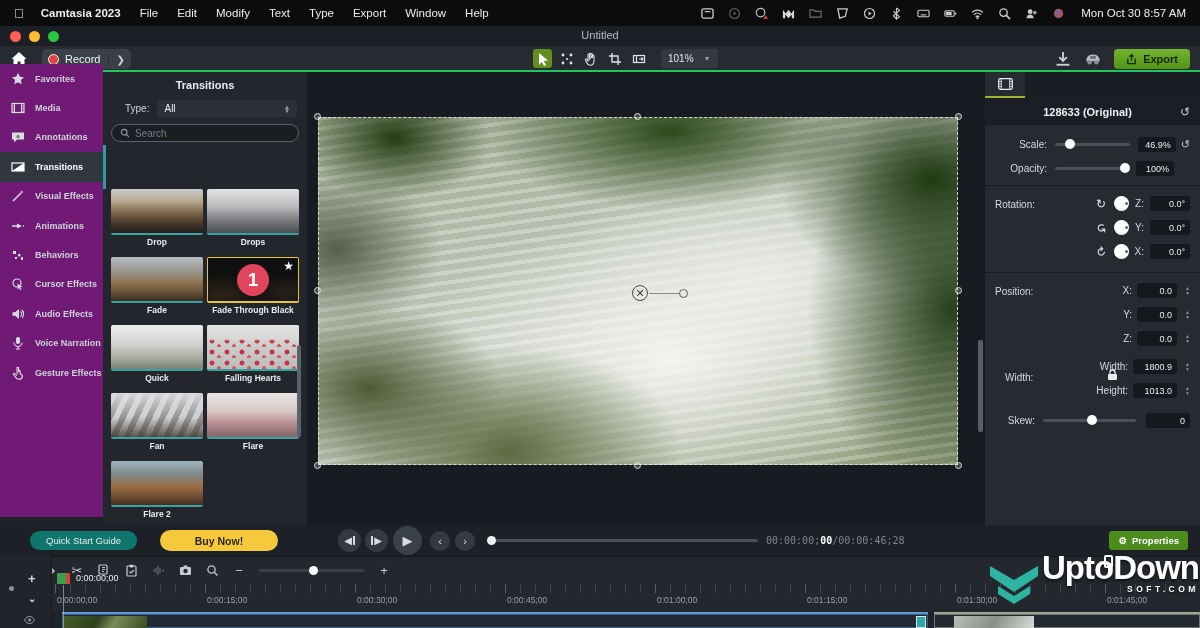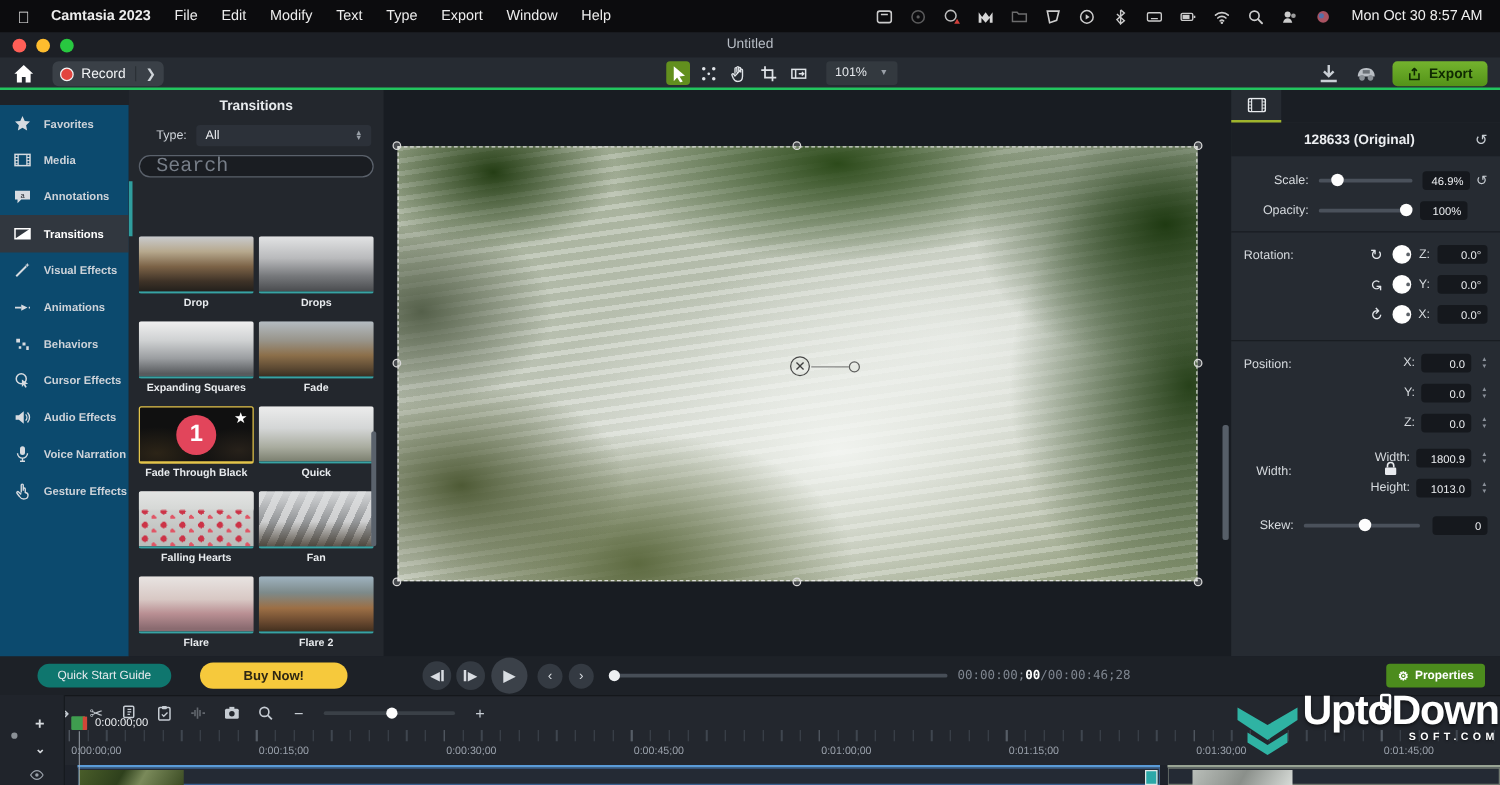--- a/index.html
+++ b/index.html
@@ -40,40 +40,40 @@
   .zoom-select{margin-left:8px;height:19px;background:#33393f;border-radius:3px;display:flex;
                align-items:center;gap:10px;padding:0 7px;font-size:10px;color:#e3e6ea}
   .zoom-select .dd{font-size:7px;color:#9aa0a8}
   .export-cluster{position:absolute;right:10px;top:3px;display:flex;align-items:center;gap:12px}
   .tb-ico{width:18px;height:18px;display:flex;align-items:center;justify-content:center;color:#c9ced4}
   .export-btn{height:20px;background:linear-gradient(#74b32e,#539318);border-radius:4px;display:flex;
               align-items:center;gap:6px;padding:0 12px;font-size:11px;font-weight:700;color:#102a02}
   .export-btn svg{width:11px;height:11px}
 
   
-  .sidebar{position:absolute;left:0;top:84px;width:103px;height:453px;background:#0c4a6e}
+  .sidebar{position:absolute;left:0;top:64px;width:103px;height:453px;background:#701a75}
   .sb-item{height:29.4px;display:flex;align-items:center;gap:9px;padding-left:10px;cursor:default}
   .sb-item.sel{background:#31373f}
   .sb-ico{width:16px;height:16px;display:flex;align-items:center;justify-content:center;color:#d7dbe0;flex:0 0 16px}
   .sb-ico svg{width:14px;height:14px}
   .sb-lbl{font-size:9px;font-weight:700;color:#ced3d9;white-space:nowrap}
   .sb-item.sel .sb-lbl{color:#fff}
 
   
   .t-panel{position:absolute;left:103px;top:72px;width:204px;height:453px;background:#23272d;overflow:hidden}
   .tp-title{text-align:center;font-size:11px;font-weight:700;color:#e8ebee;margin-top:7px}
   .type-row{display:flex;align-items:center;gap:8px;margin:9px 10px 0 22px;font-size:10px;color:#cfd4da}
   .type-dd{flex:1;height:17px;background:#2c3139;border-radius:3px;display:flex;align-items:center;
            justify-content:space-between;padding:0 7px;font-size:10px;color:#eceef1}
   .type-dd .ud{display:flex;flex-direction:column;font-size:6px;line-height:4px;color:#9aa0a8}
   .search-box{margin:7px 8px 0 8px;height:18px;border:1px solid #5a616b;border-radius:9px;background:#1a1d22;
               display:flex;align-items:center;gap:5px;padding:0 8px}
   .search-box svg{width:10px;height:10px;color:#9aa0a8}
-  .search-input{flex:1;background:transparent;border:none;outline:none;color:#e8eaee;font-size:16px;
-                font-family:Liberation Mono, monospace;caret-color:#6ea8ff}
+  .search-input{flex:1;background:transparent;border:none;outline:none;color:#e8eaee;font-size:10px;
+                font-family:Liberation Sans, sans-serif;caret-color:#6ea8ff}
   .search-input::placeholder{color:#777e88}
   .tr-grid{position:absolute;left:8px;top:117px;width:188px;display:grid;
            grid-template-columns:92px 92px;column-gap:4px;row-gap:10px}
   .tr-item{width:92px}
   .tr-thumb{position:relative;width:92px;height:46px;border-radius:2px;border-bottom:2px solid #37a3a3;
             background:#888;overflow:hidden}
   .tr-name{margin-top:2px;text-align:center;font-size:8.5px;font-weight:700;color:#e8ebee;white-space:nowrap;
            overflow:hidden;text-overflow:ellipsis}
   .tr-sel{border:1.5px solid #e3c44a;border-bottom:2px solid #e3c44a}
   .tr-badge{position:absolute;left:50%;top:50%;transform:translate(-50%,-50%);width:32px;height:32px;
@@ -520,24 +520,20 @@
       <input class="search-input" placeholder="Search" style="">
     </div>
     <div class="tr-grid">
       <div class="tr-item">
         <div class="tr-thumb th-drop"></div>
         <div class="tr-name">Drop</div>
       </div>
       <div class="tr-item">
         <div class="tr-thumb th-drops"></div>
         <div class="tr-name">Drops</div>
-      </div>
-      <div class="tr-item">
-        <div class="tr-thumb th-exsq"></div>
-        <div class="tr-name">Expanding Squares</div>
       </div>
       <div class="tr-item">
         <div class="tr-thumb th-fade"></div>
         <div class="tr-name">Fade</div>
       </div>
       <div class="tr-item">
         <div class="tr-thumb th-ftb tr-sel">
           <span class="tr-badge">1</span>
           <span class="tr-star">★</span>
         </div>

